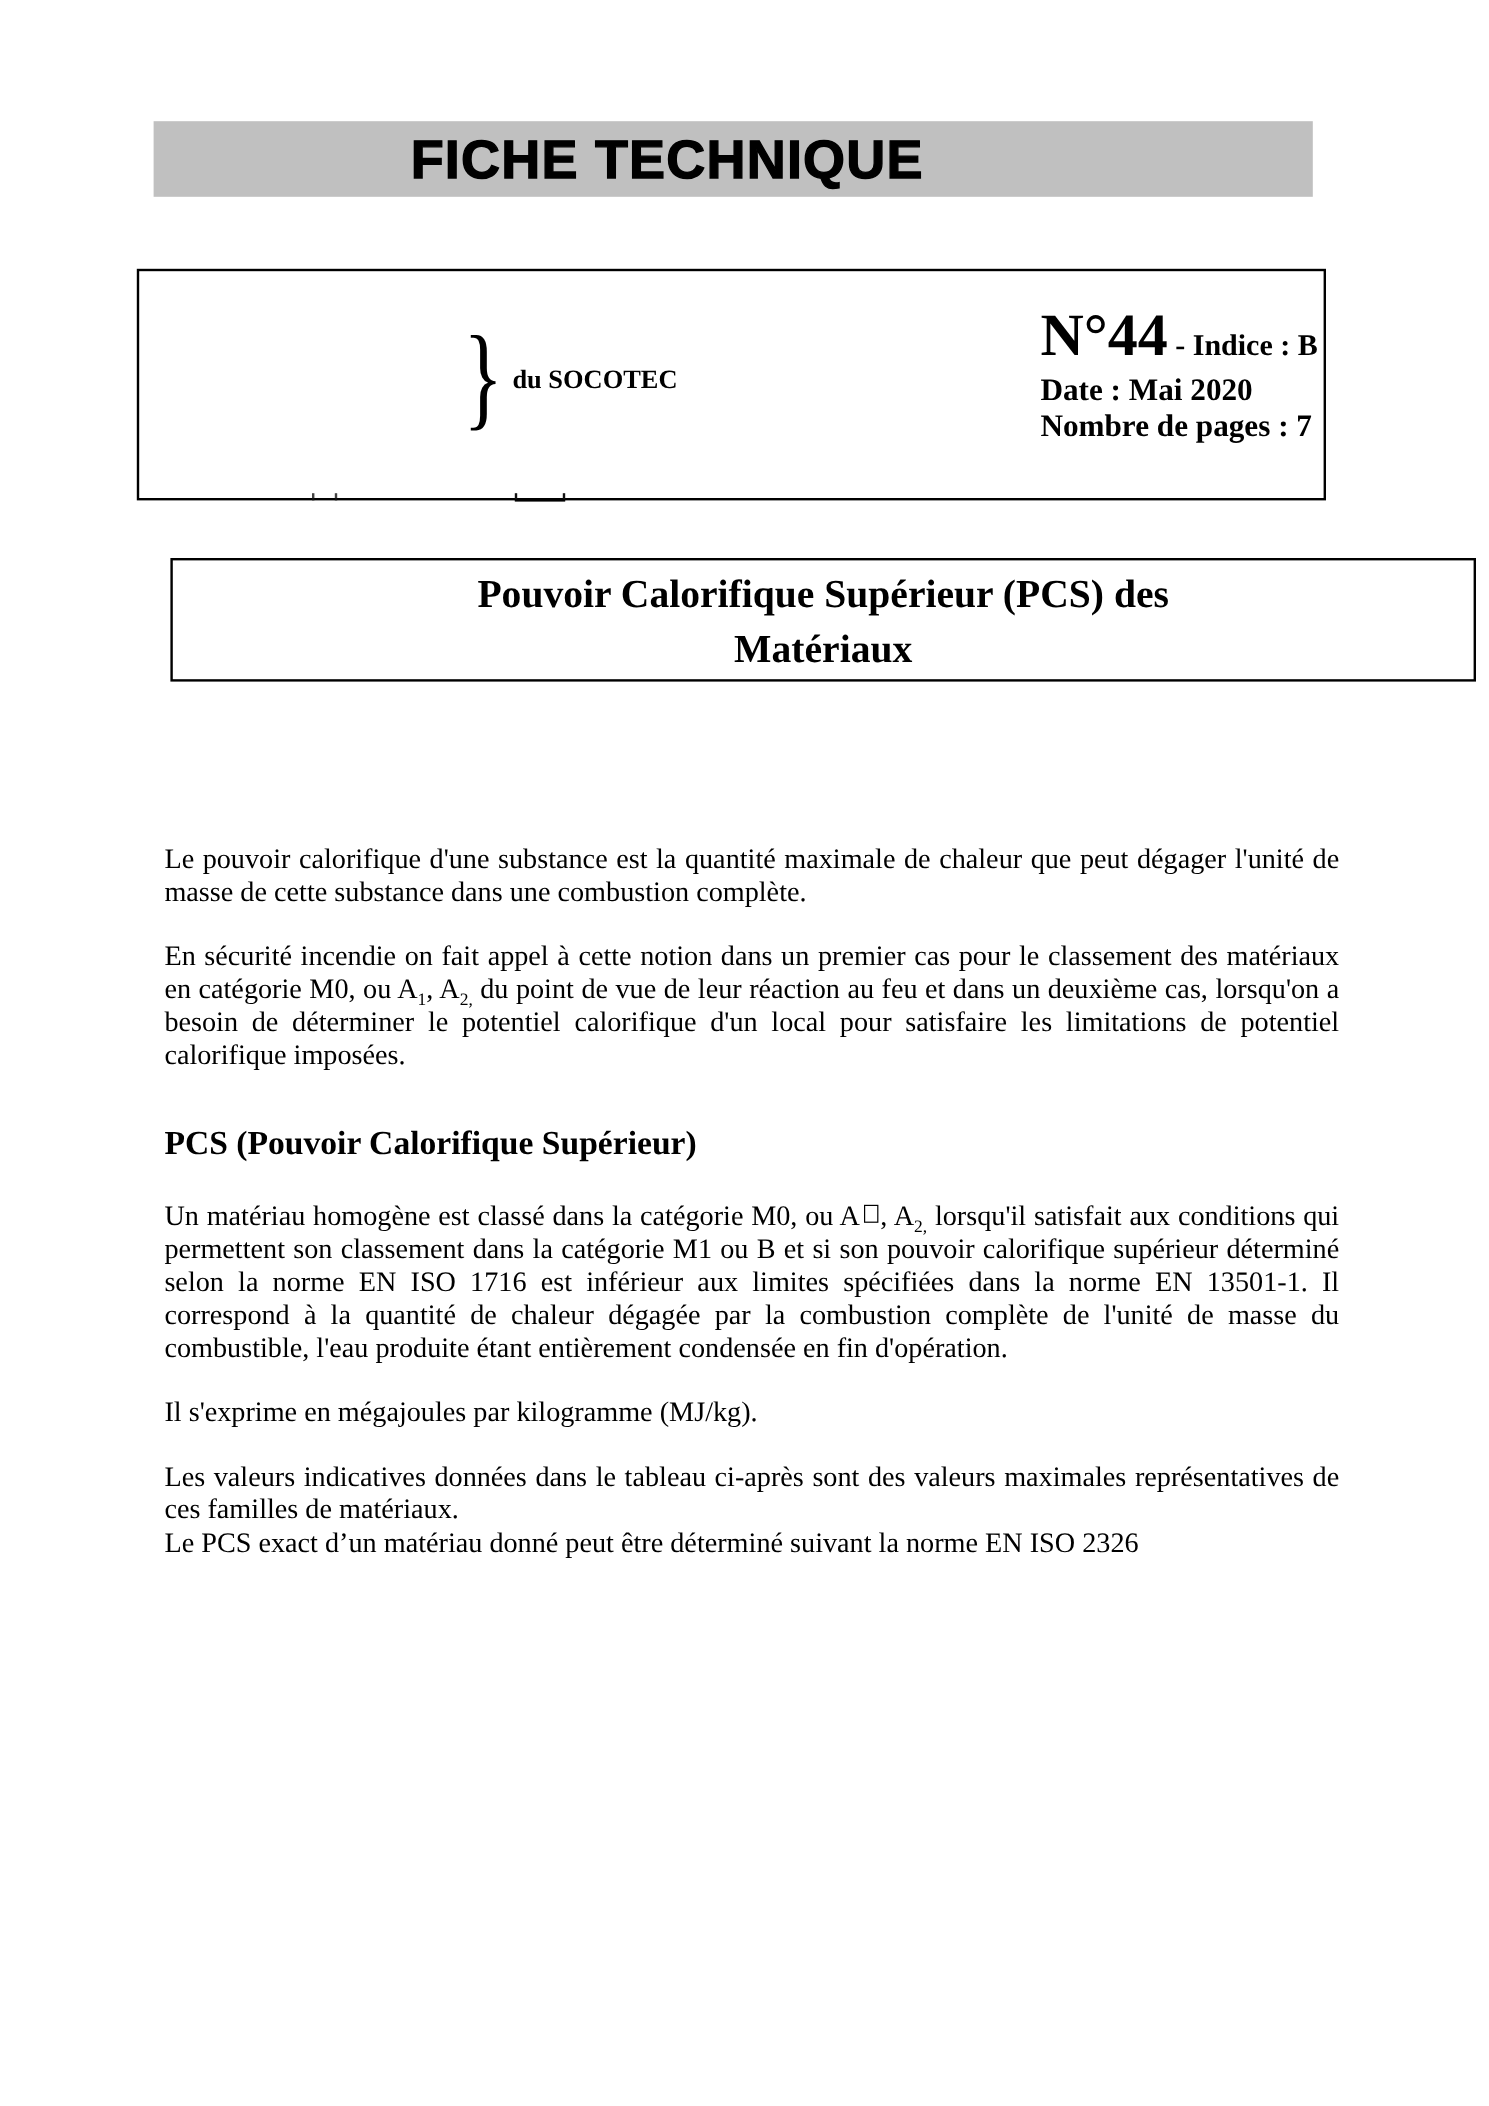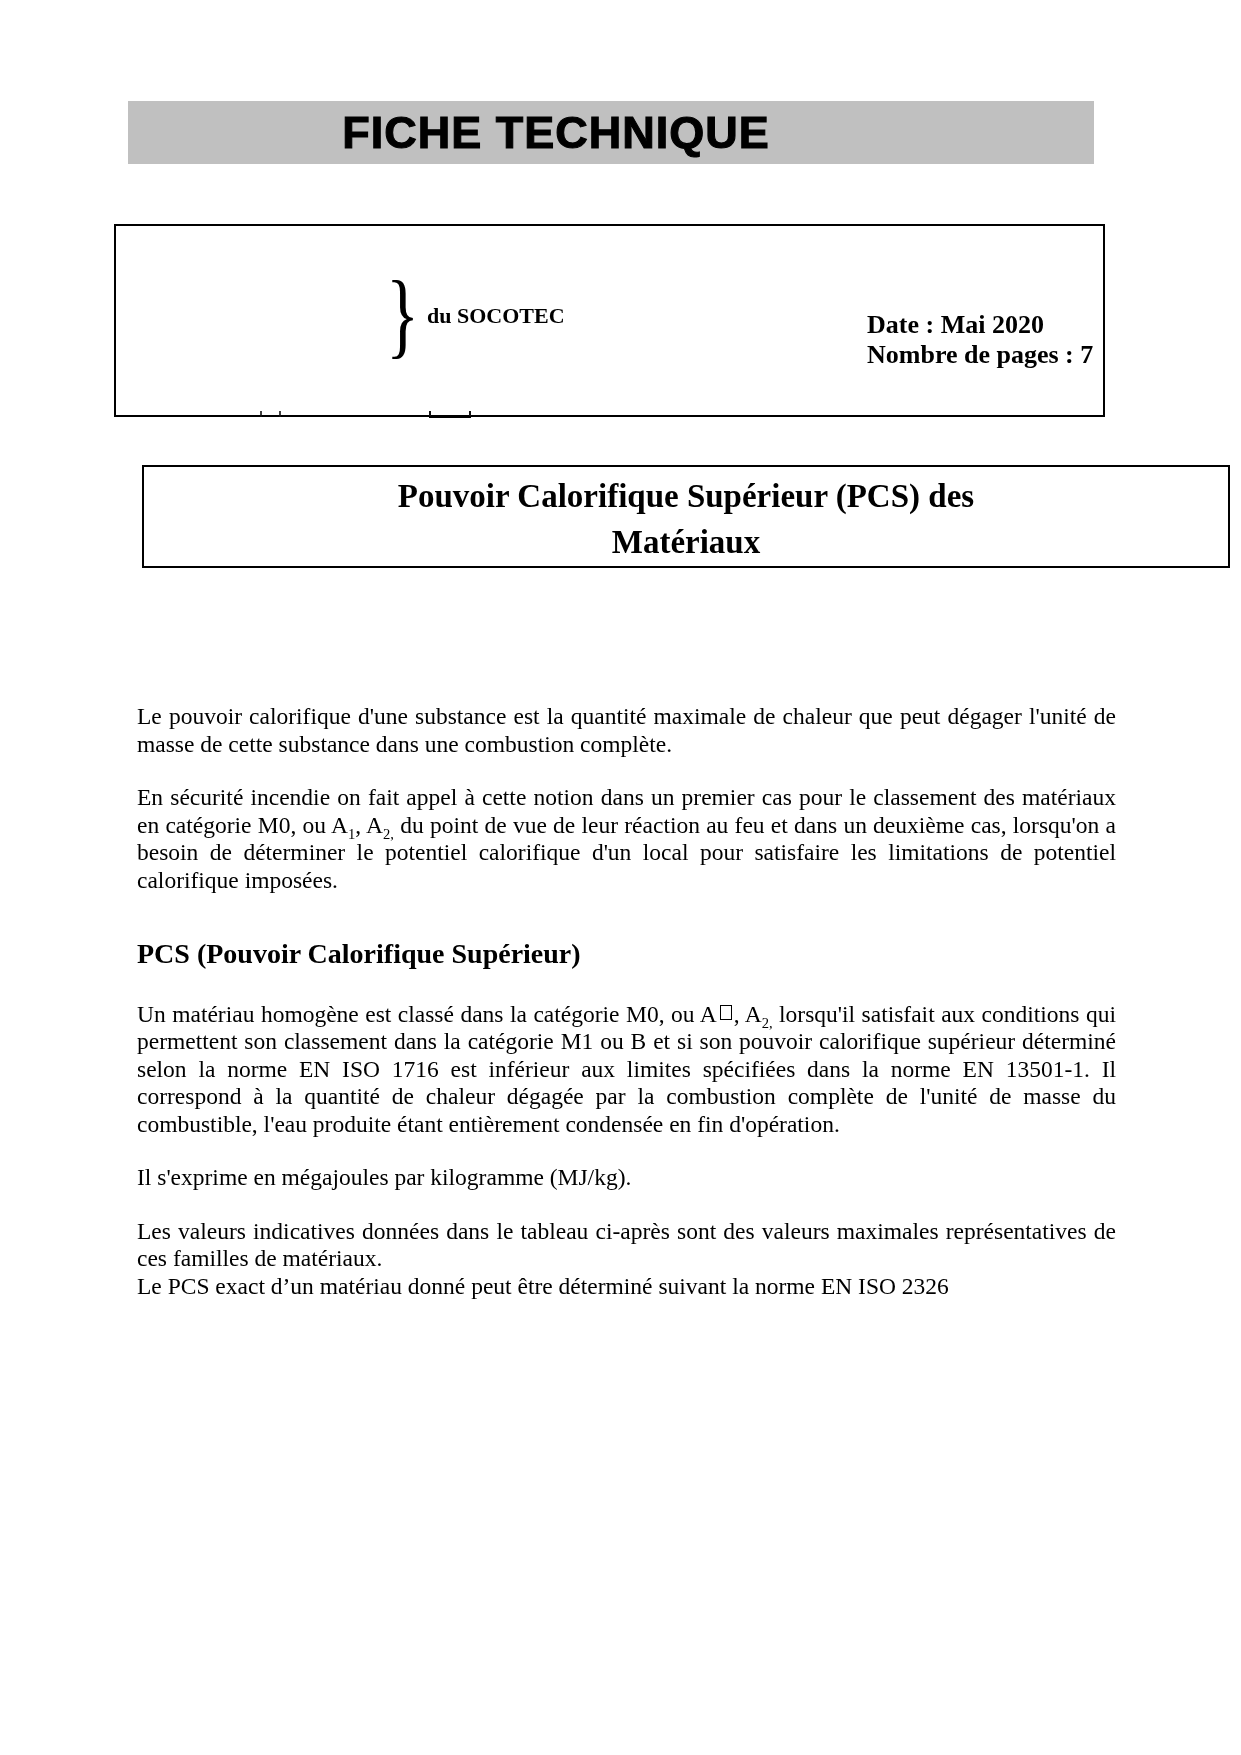--- a/index.html
+++ b/index.html
@@ -71,20 +71,23 @@
 
 <div class="page">
 
   <div class="banner">
     <span class="banner-title">FICHE TECHNIQUE</span>
   </div>
 
   <div class="header-box">
     <span class="brace">}</span>
     <span class="coprec">du SOCOTEC</span>
+    <div class="num-line">
+      <span class="doc-num">N°44</span><span class="indice"> - Indice : B</span>
+    </div>
     <div class="date-line">Date : Mai 2020</div>
     <div class="pages-line">Nombre de pages : 7</div>
     <span class="tick t1"></span>
     <span class="tick t2"></span>
     <span class="tick t3"></span>
     <span class="tick t4"></span>
     <span class="joint-seg"></span>
   </div>
 
   <div class="title-box">

